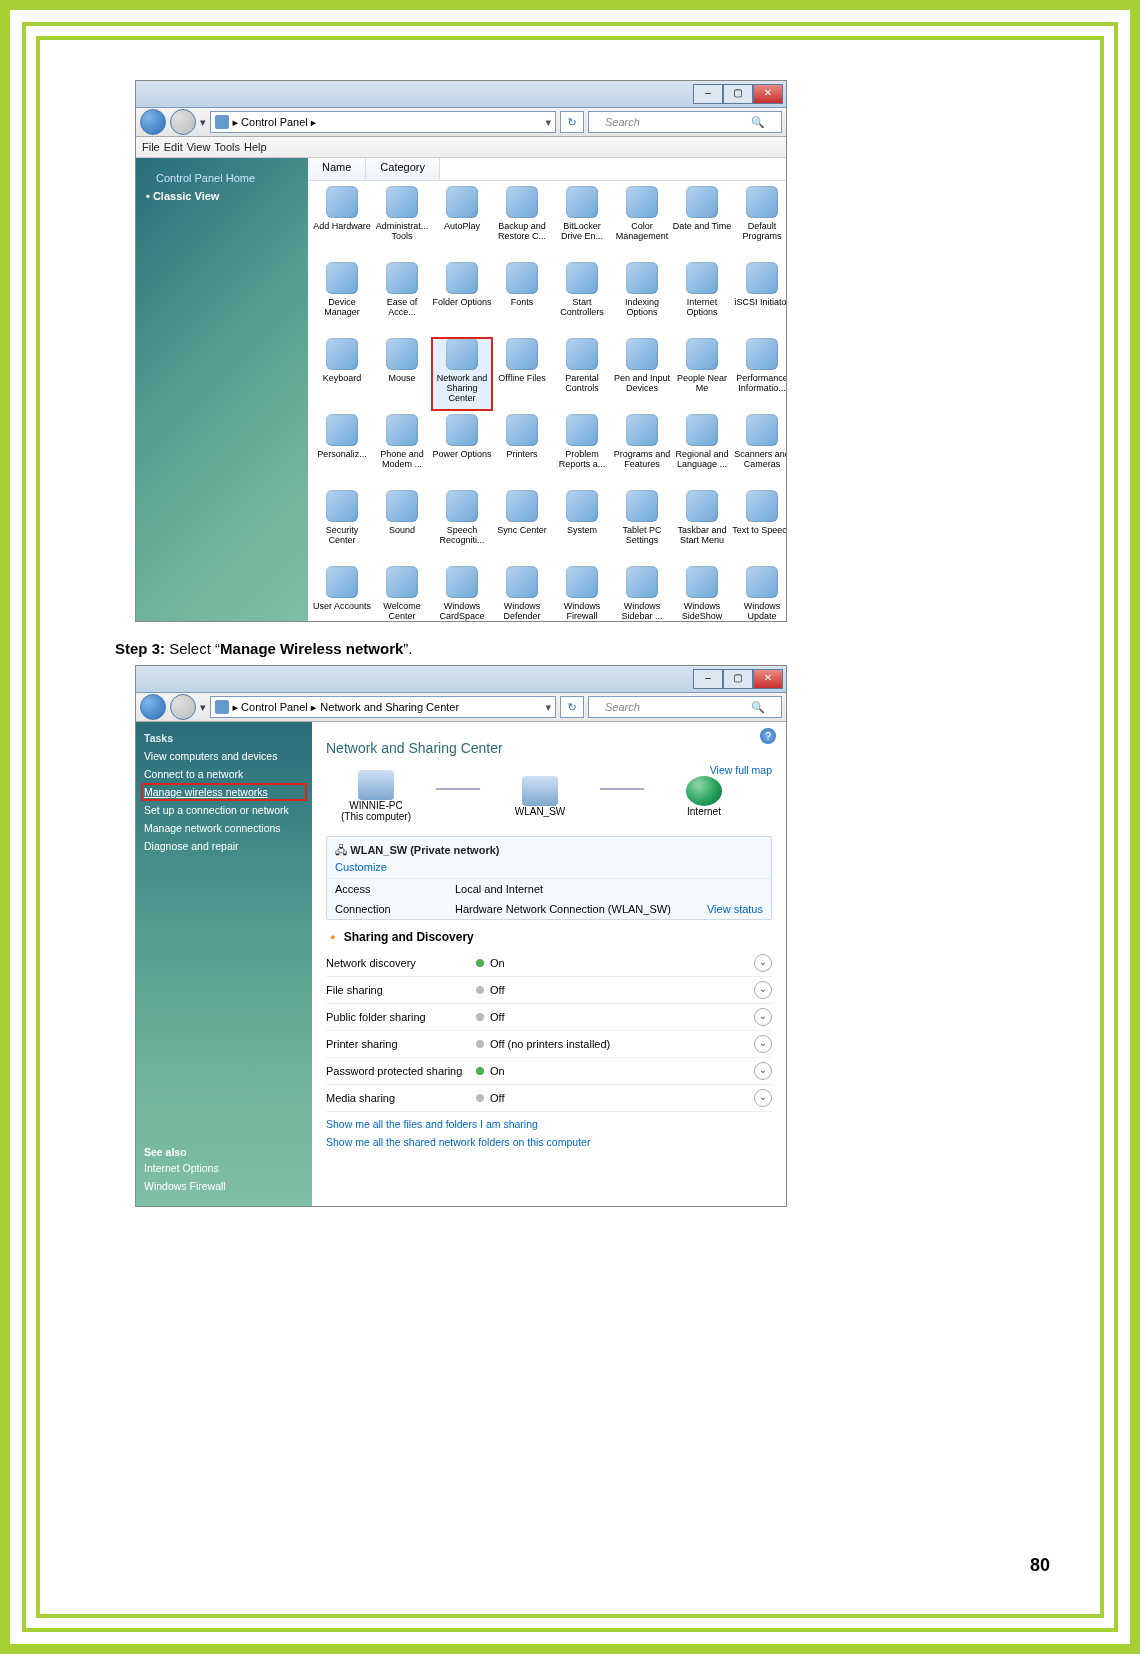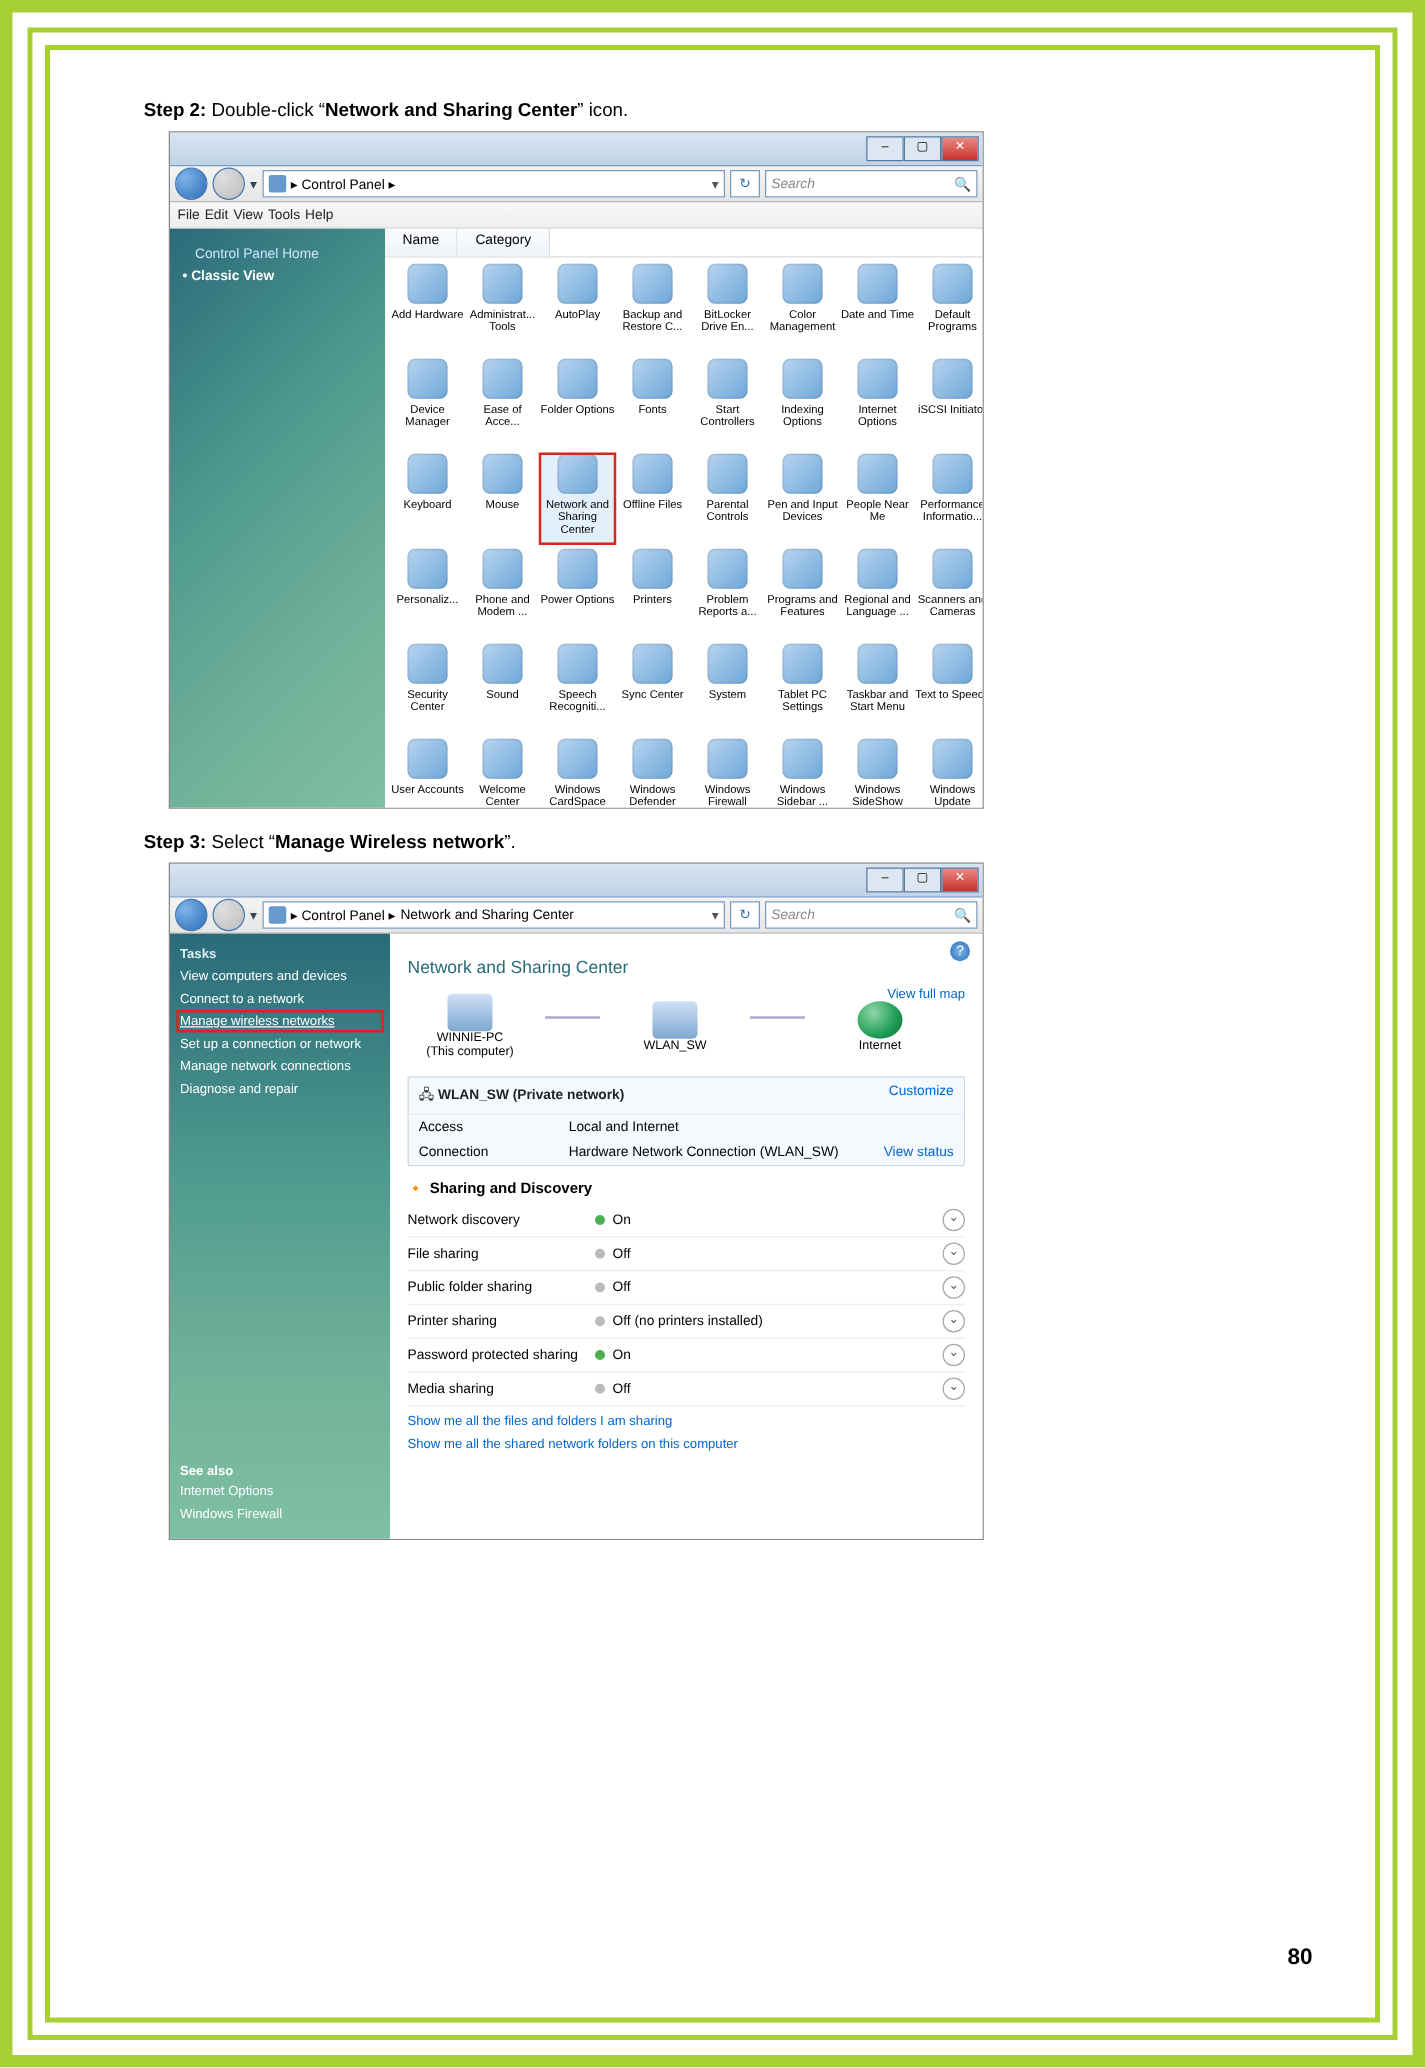--- a/index.html
+++ b/index.html
@@ -77,21 +77,21 @@
     flex: 1; height: 20px; background: #fff; border: 1px solid #7a9cbf;
     display: flex; align-items: center; padding: 0 4px;
   }
   .addrbox .crumb-drop { margin-left: auto; color: #555; }
   .addr-refresh {
     width: 22px; height: 20px; border: 1px solid #7a9cbf; background: #fff;
     text-align: center; line-height: 20px; color: #2a6db8;
   }
   .searchbox {
     width: 160px; height: 20px; background: #fff; border: 1px solid #7a9cbf;
-    display: flex; align-items: center; padding: 0 4px; color: #888;
+    display: flex; align-items: center; padding: 0 16px; color: #888;
     font-style: italic;
   }
   .searchbox .mag {
     margin-left: auto; color: #2a6db8; font-style: normal;
   }
   .menubar {
     height: 20px; background: linear-gradient(#f7f7f7, #eee);
     border-bottom: 1px solid #ccc;
     display: flex; align-items: center; padding: 0 6px; gap: 4px;
     font-size: 11px; color: #222;
@@ -204,20 +204,21 @@
   }
   .viewmap { position: absolute; right: 14px; top: 42px; color: #0066cc; font-size: 10.5px; }
   .wlan-box {
     border: 1px solid #d0d8e0; border-radius: 2px;
     background: #f4f9fe;
     margin: 0 0 10px 0;
   }
   .wlan-head {
     padding: 5px 8px; display: flex; justify-content: space-between;
     border-bottom: 1px solid #e4ecf4;
+    flex-direction: column;
   }
   .wlan-head .nt { color: #222; }
   .wlan-head .cust { color: #0066cc; }
   .wlan-row {
     display: flex; padding: 4px 8px; font-size: 11px;
   }
   .wlan-row .lbl { width: 120px; }
   .wlan-row .val { flex: 1; }
   .wlan-row .link { color: #0066cc; width: 80px; text-align: right; }
   .sig-bars {
@@ -259,23 +260,20 @@
 <body>
 
 <div class="frame-outer"></div>
 <div class="frame-line1"></div>
 <div class="frame-line2"></div>
 
 <div class="page-num">80</div>
 
 <div class="page-content">
 
-  <div class="step-line">
-    <b>Step 2:</b><span> Double-click “</span><b>Network and Sharing Center</b><span>” icon.</span>
-  </div>
 
   <div class="shot1">
     <div class="titlebar">
       <div class="winbtns">
         <div class="winbtn">–</div>
         <div class="winbtn">▢</div>
         <div class="winbtn close">✕</div>
       </div>
     </div>
     <div class="addrbar">

